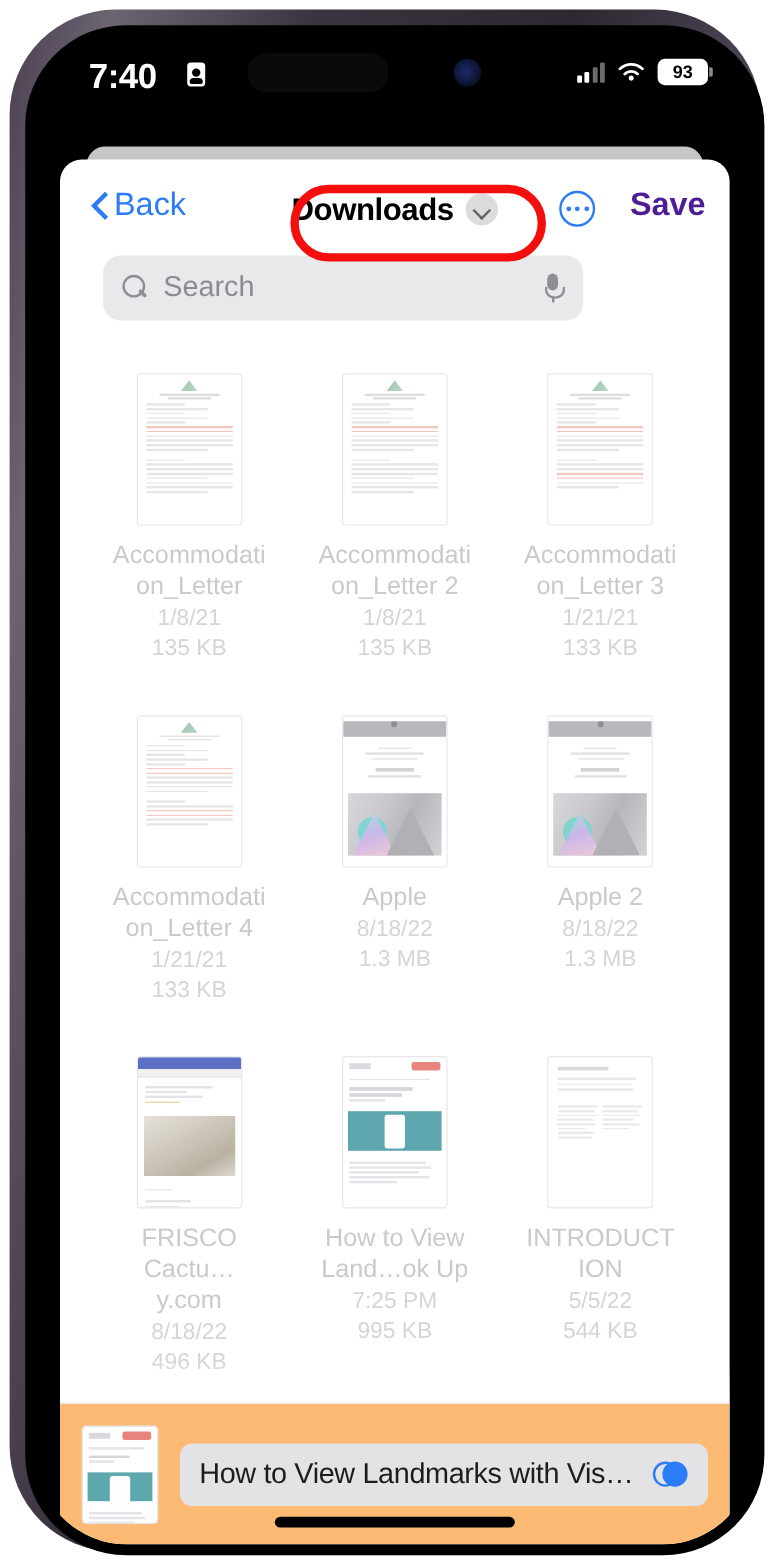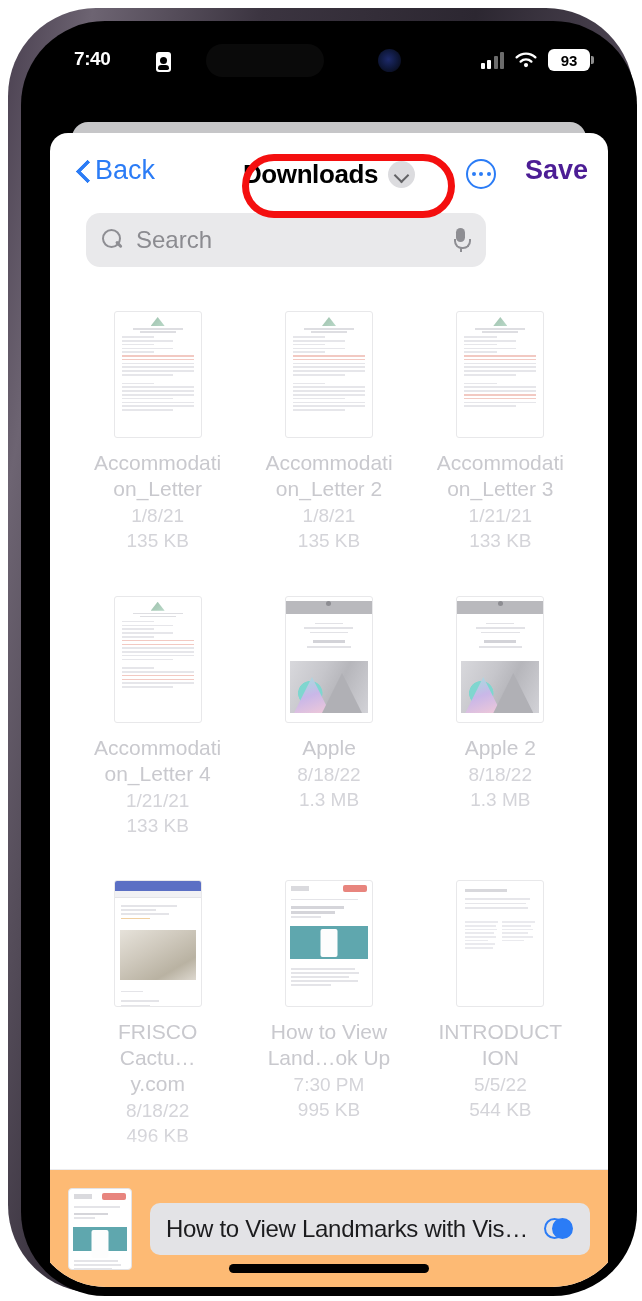--- a/index.html
+++ b/index.html
@@ -32,21 +32,21 @@
     overflow:hidden;
   }
 
   
   #status-bar{
     position:absolute; left:0; top:0; width:598px; height:74px;
     color:#fff;
   }
   #status-time{
     position:absolute; left:44px; top:18px;
-    font-size:19px; font-weight:600; letter-spacing:-0.4px;
+    font-size:29px; font-weight:600; letter-spacing:-0.4px;
   }
   #status-lock-icon{
     position:absolute; left:126px; top:22px;
     width:15px; height:20px; border-radius:3px;
     background:#fff;
     display:flex; align-items:center; justify-content:center;
   }
   #status-lock-icon i{
     display:block; width:7px; height:7px; border-radius:50%;
     background:#000; position:relative; top:-2px;
@@ -624,21 +624,21 @@
             <div class="ar-teal"></div>
             <div class="ar-body">
               <div class="ln" style="width:84%"></div>
               <div class="ln" style="width:90%"></div>
               <div class="ln" style="width:76%"></div>
               <div class="ln" style="width:88%"></div>
               <div class="ln" style="width:52%"></div>
             </div>
           </div>
           <div class="file-name">How to View Land…ok Up</div>
-          <div class="file-date">7:30 PM</div>
+          <div class="file-date">7:25 PM</div>
           <div class="file-size">995 KB</div>
         </div>
 
         <div class="file-cell">
           <div class="thumb">
             <div class="pd-body">
               <div class="ttl"></div>
               <div class="ln" style="width:92%"></div>
               <div class="ln" style="width:86%"></div>
               <div class="ln" style="width:90%"></div>

